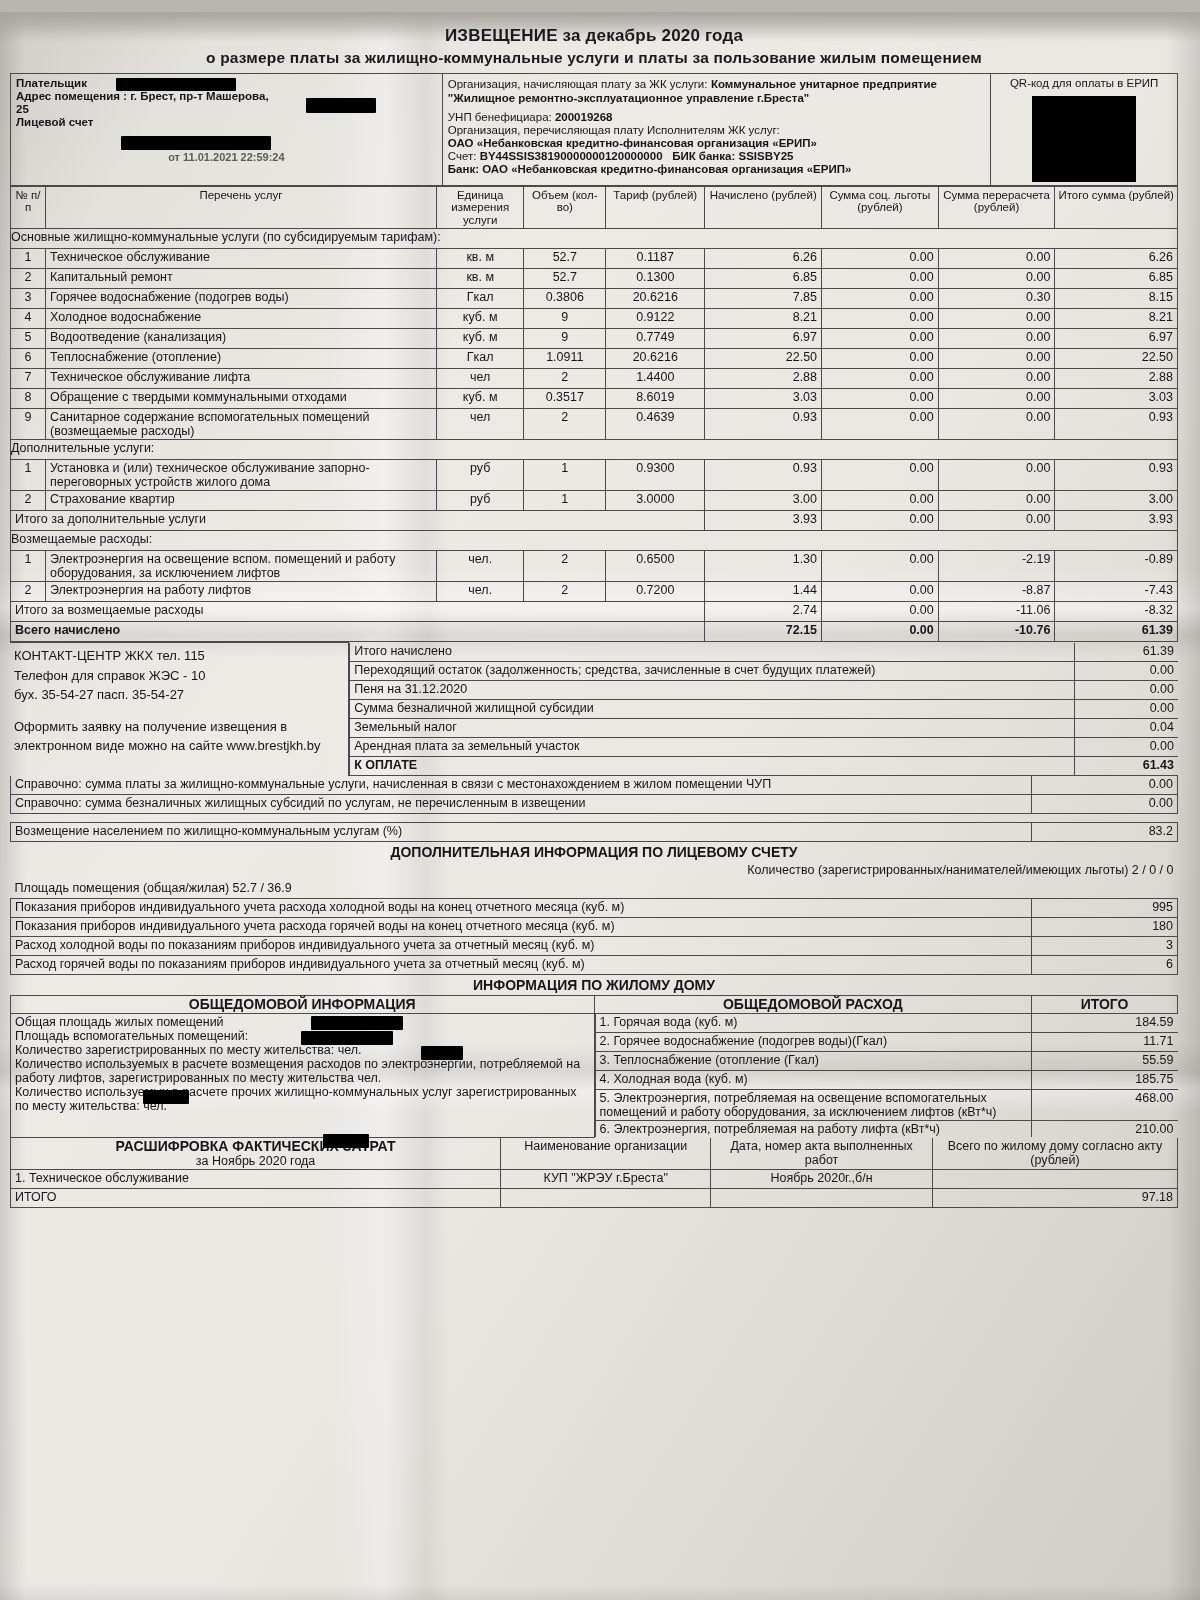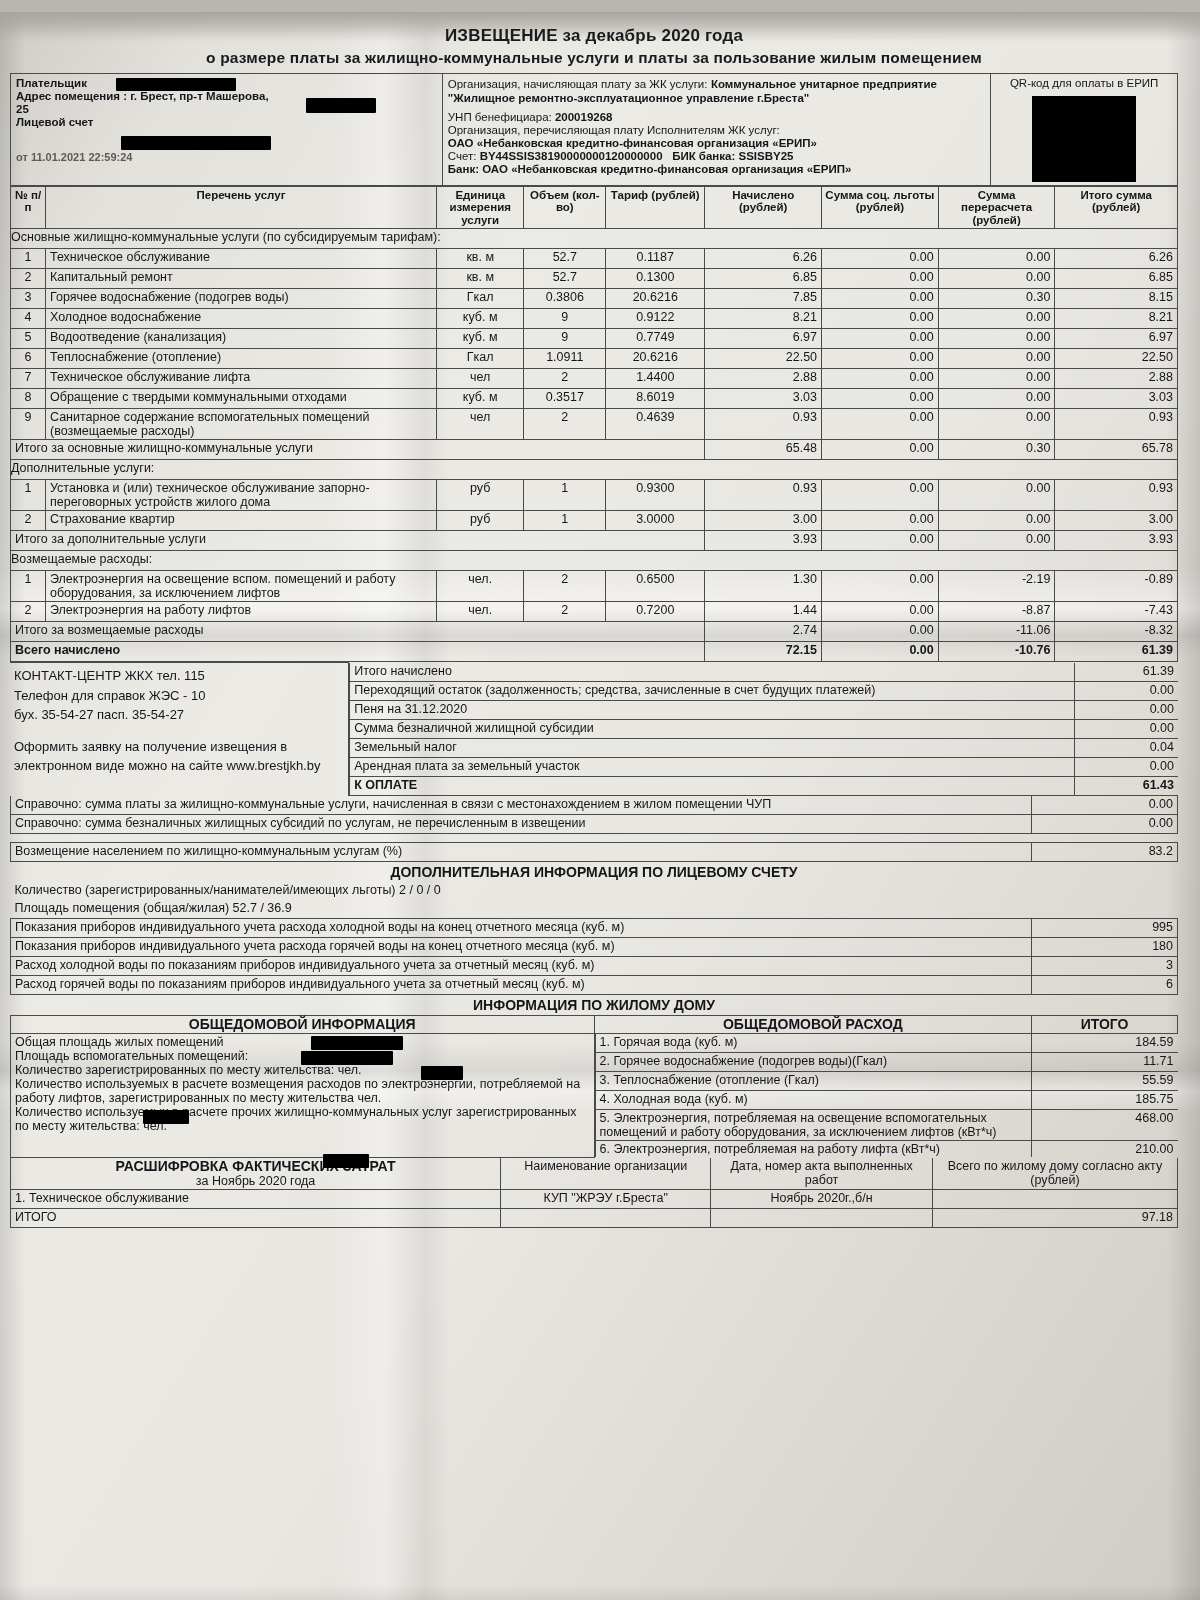--- a/index.html
+++ b/index.html
@@ -46,21 +46,21 @@
   .sm{font-size:11.5px;}
   .xs{font-size:11px;}
 
   
   .hdr td{padding:3px 5px;}
   .redact{display:inline-block;background:#000;height:13px;vertical-align:middle;border-radius:1px;}
   .qrbox{width:104px;height:86px;background:#000;margin:6px auto 0;}
 
   
   .svc td{height:17px;}
-  .svc .h td{font-size:11.5px;text-align:center;font-weight:bold;line-height:1.08;padding:2px 2px;}
+  .svc .h td{font-size:11.5px;text-align:center;font-weight:normal;line-height:1.08;padding:2px 2px;}
   .grp td{font-size:12.5px;padding:1px 0;}
   .tot td{font-weight:normal;}
   .allbold td{font-weight:bold;}
   .left-notes{font-size:13px;line-height:1.5;}
 
   .secttitle{text-align:center;font-weight:bold;font-size:14px;padding:2px 0;}
 
   .thin td{height:16px;}
 </style>
 </head>
@@ -82,21 +82,21 @@
       <tbody>
           <tr>
         <td style="width:37%;position:relative;font-weight:bold;">
           <div class="sm">Плательщик</div>
           <div class="redact" style="width:120px;position:absolute;left:105px;top:4px;"></div>
           <div class="sm">Адрес помещения : г. Брест, пр-т Машерова,</div>
           <div class="redact" style="width:70px;position:absolute;left:295px;top:24px;height:15px;"></div>
           <div class="sm">25</div>
           <div class="sm">Лицевой счет</div>
           <div class="redact" style="width:150px;position:absolute;left:110px;top:62px;height:14px;"></div>
-          <div class="xs" style="text-align:left;color:#5d5a56;margin-top:22px;">от 11.01.2021 22:59:24</div>
+          <div class="xs" style="text-align:center;color:#5d5a56;margin-top:22px;">от 11.01.2021 22:59:24</div>
         </td>
         <td style="width:47%;">
           <span class="sm">Организация, начисляющая плату за ЖК услуги:</span>
           <span class="sm b">Коммунальное унитарное предприятие "Жилищное ремонтно-эксплуатационное управление г.Бреста"</span>
           <div style="height:6px"></div>
           <div class="sm"><span>УНП бенефициара:</span> <span class="b">200019268</span></div>
           <div class="sm">Организация, перечисляющая плату Исполнителям ЖК услуг:</div>
           <div class="sm b">ОАО «Небанковская кредитно-финансовая организация «ЕРИП»</div>
           <div class="sm"><span>Счет:</span> <span class="b">BY44SSIS38190000000120000000</span>&nbsp;&nbsp;&nbsp;<span class="b">БИК банка:</span> <span class="b">SSISBY25</span></div>
           <div class="sm"><span class="b">Банк:</span> <span class="b">ОАО «Небанковская кредитно-финансовая организация «ЕРИП»</span></div>
@@ -220,27 +220,20 @@
         <td>Санитарное содержание вспомогательных помещений (возмещаемые расходы)</td>
         <td class="ctr">чел</td>
         <td class="ctr">2</td>
         <td class="ctr">0.4639</td>
         <td class="rt">0.93</td>
         <td class="rt">0.00</td>
         <td class="rt">0.00</td>
         <td class="rt">0.93</td>
       </tr>
 
-      <tr class="tot">
-        <td colspan="5">Итого за основные жилищно-коммунальные услуги</td>
-        <td class="rt">65.48</td>
-        <td class="rt">0.00</td>
-        <td class="rt">0.30</td>
-        <td class="rt">65.78</td>
-      </tr>
 
       <tr class="grp">
         <td colspan="9">Дополнительные услуги:</td>
       </tr>
       <tr>
         <td class="ctr">1</td>
         <td>Установка и (или) техническое обслуживание запорно-переговорных устройств жилого дома</td>
         <td class="ctr">руб</td>
         <td class="ctr">1</td>
         <td class="ctr">0.9300</td>
@@ -379,21 +372,21 @@
         <td>Возмещение населением по жилищно-коммунальным услугам (%)</td>
         <td class="rt" style="width:12.5%">83.2</td>
       </tr>
     </tbody>
       </table>
 
     <div class="secttitle">ДОПОЛНИТЕЛЬНАЯ ИНФОРМАЦИЯ ПО ЛИЦЕВОМУ СЧЕТУ</div>
     <table>
       <tbody>
           <tr class="thin">
-        <td colspan="2" style="border:none;">Количество (зарегистрированных/нанимателей/имеющих льготы) 2 / 0 / 0</td>
+        <td colspan="2" style="border:none;text-align:right;">Количество (зарегистрированных/нанимателей/имеющих льготы) 2 / 0 / 0</td>
       </tr>
       <tr class="thin">
         <td colspan="2" style="border:none;">Площадь помещения (общая/жилая) 52.7 / 36.9</td>
       </tr>
       <tr class="thin">
         <td>Показания приборов индивидуального учета расхода холодной воды на конец отчетного месяца (куб. м)</td>
         <td class="rt" style="width:12.5%">995</td>
       </tr>
       <tr class="thin">
         <td>Показания приборов индивидуального учета расхода горячей воды на конец отчетного месяца (куб. м)</td>

